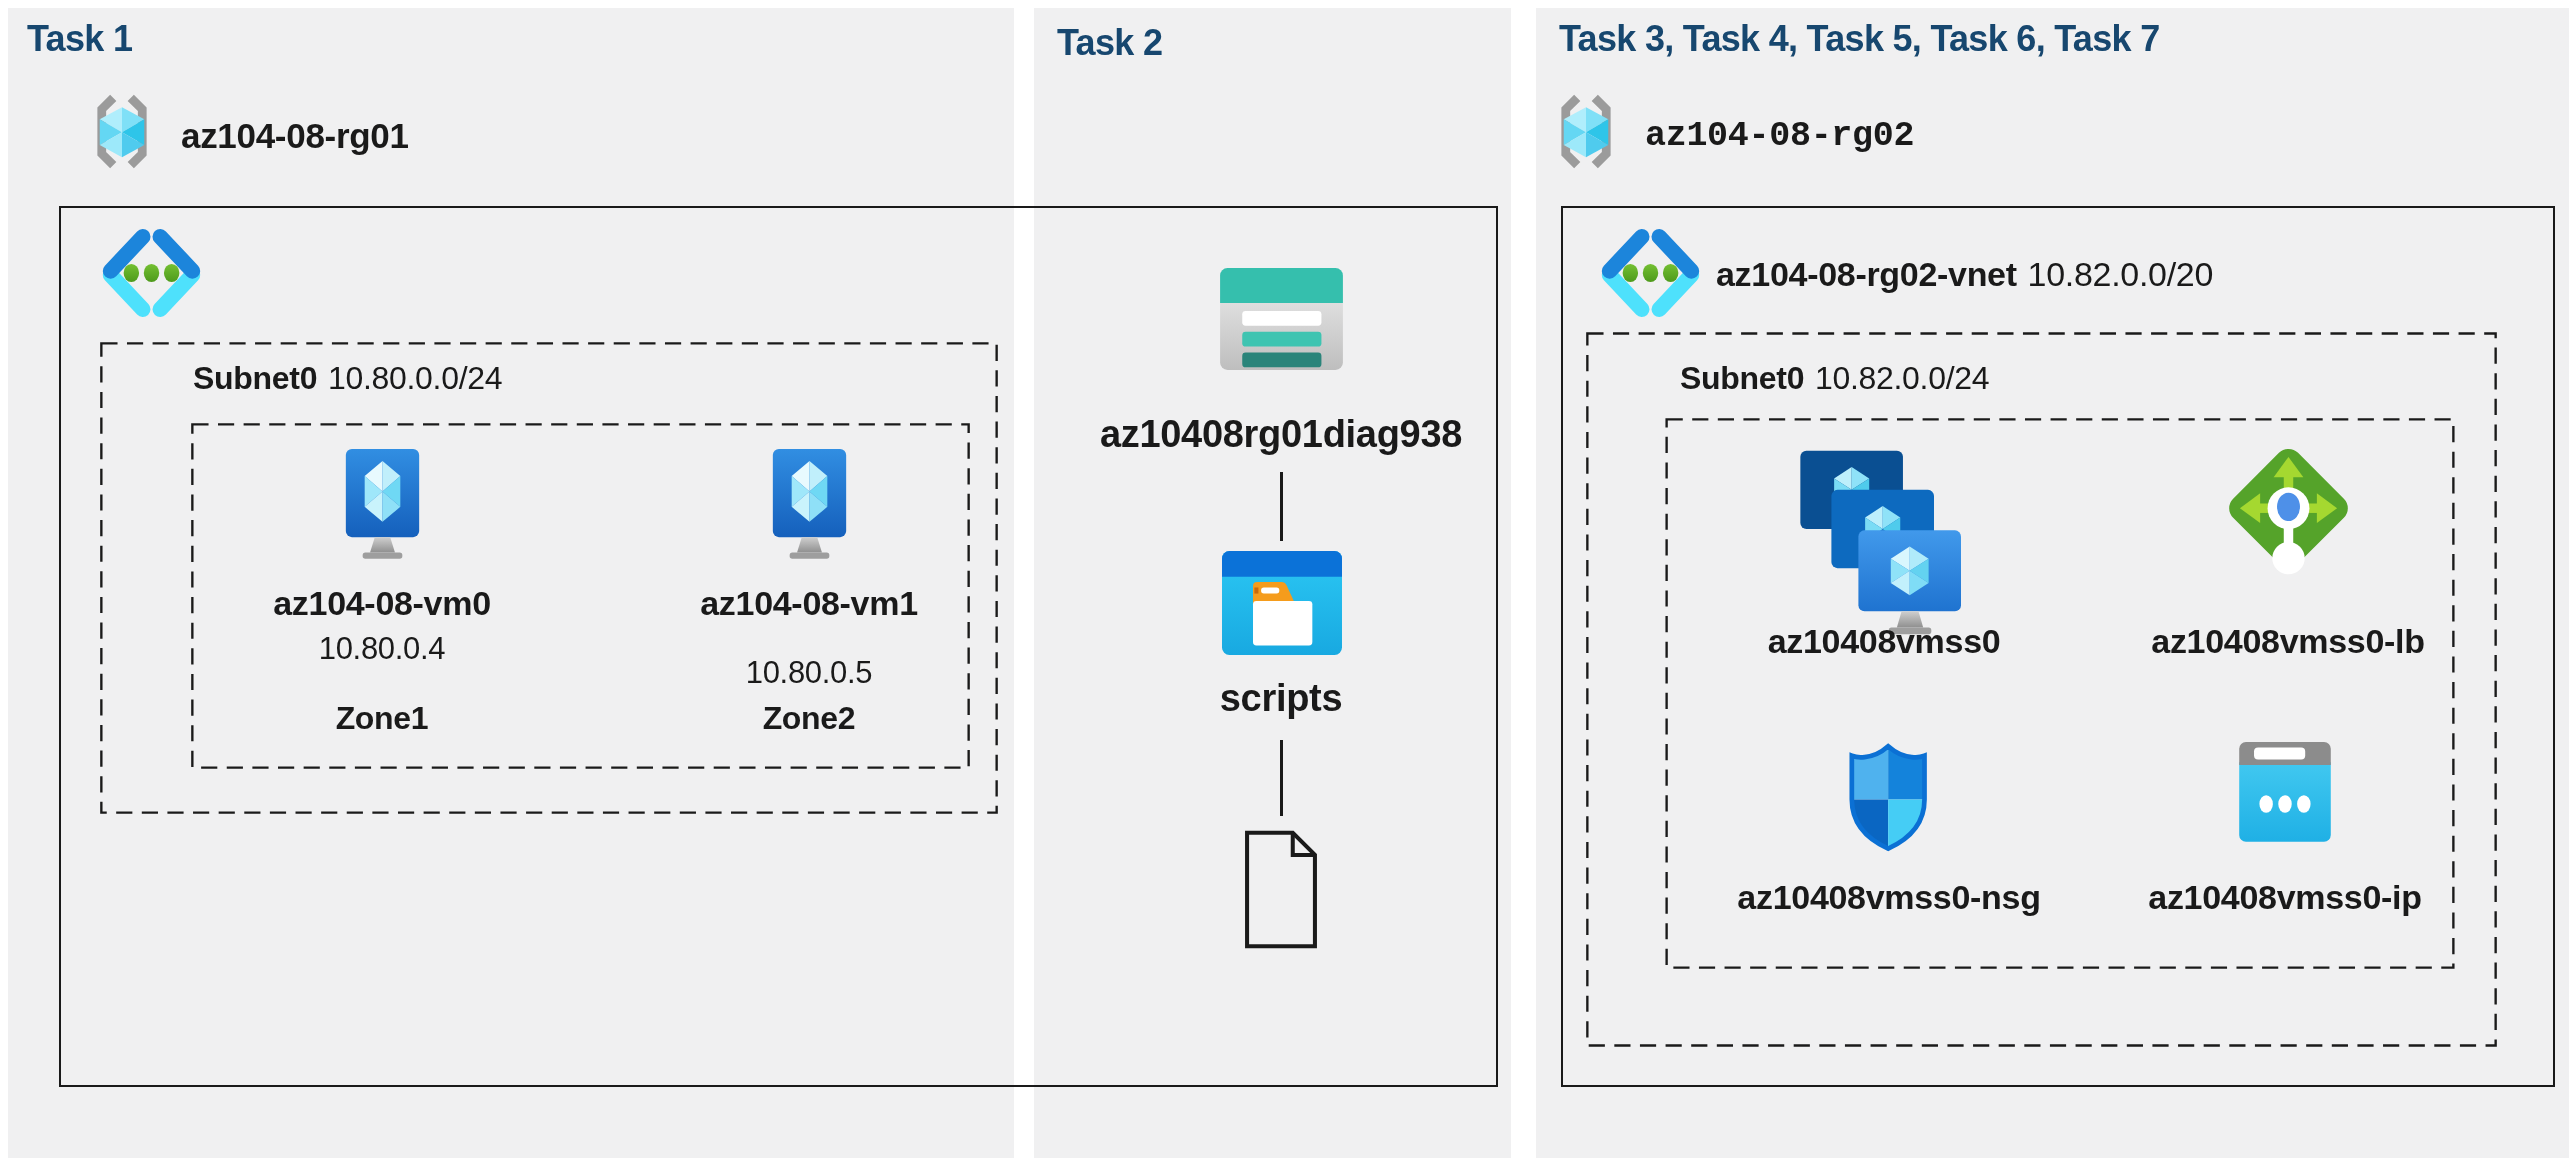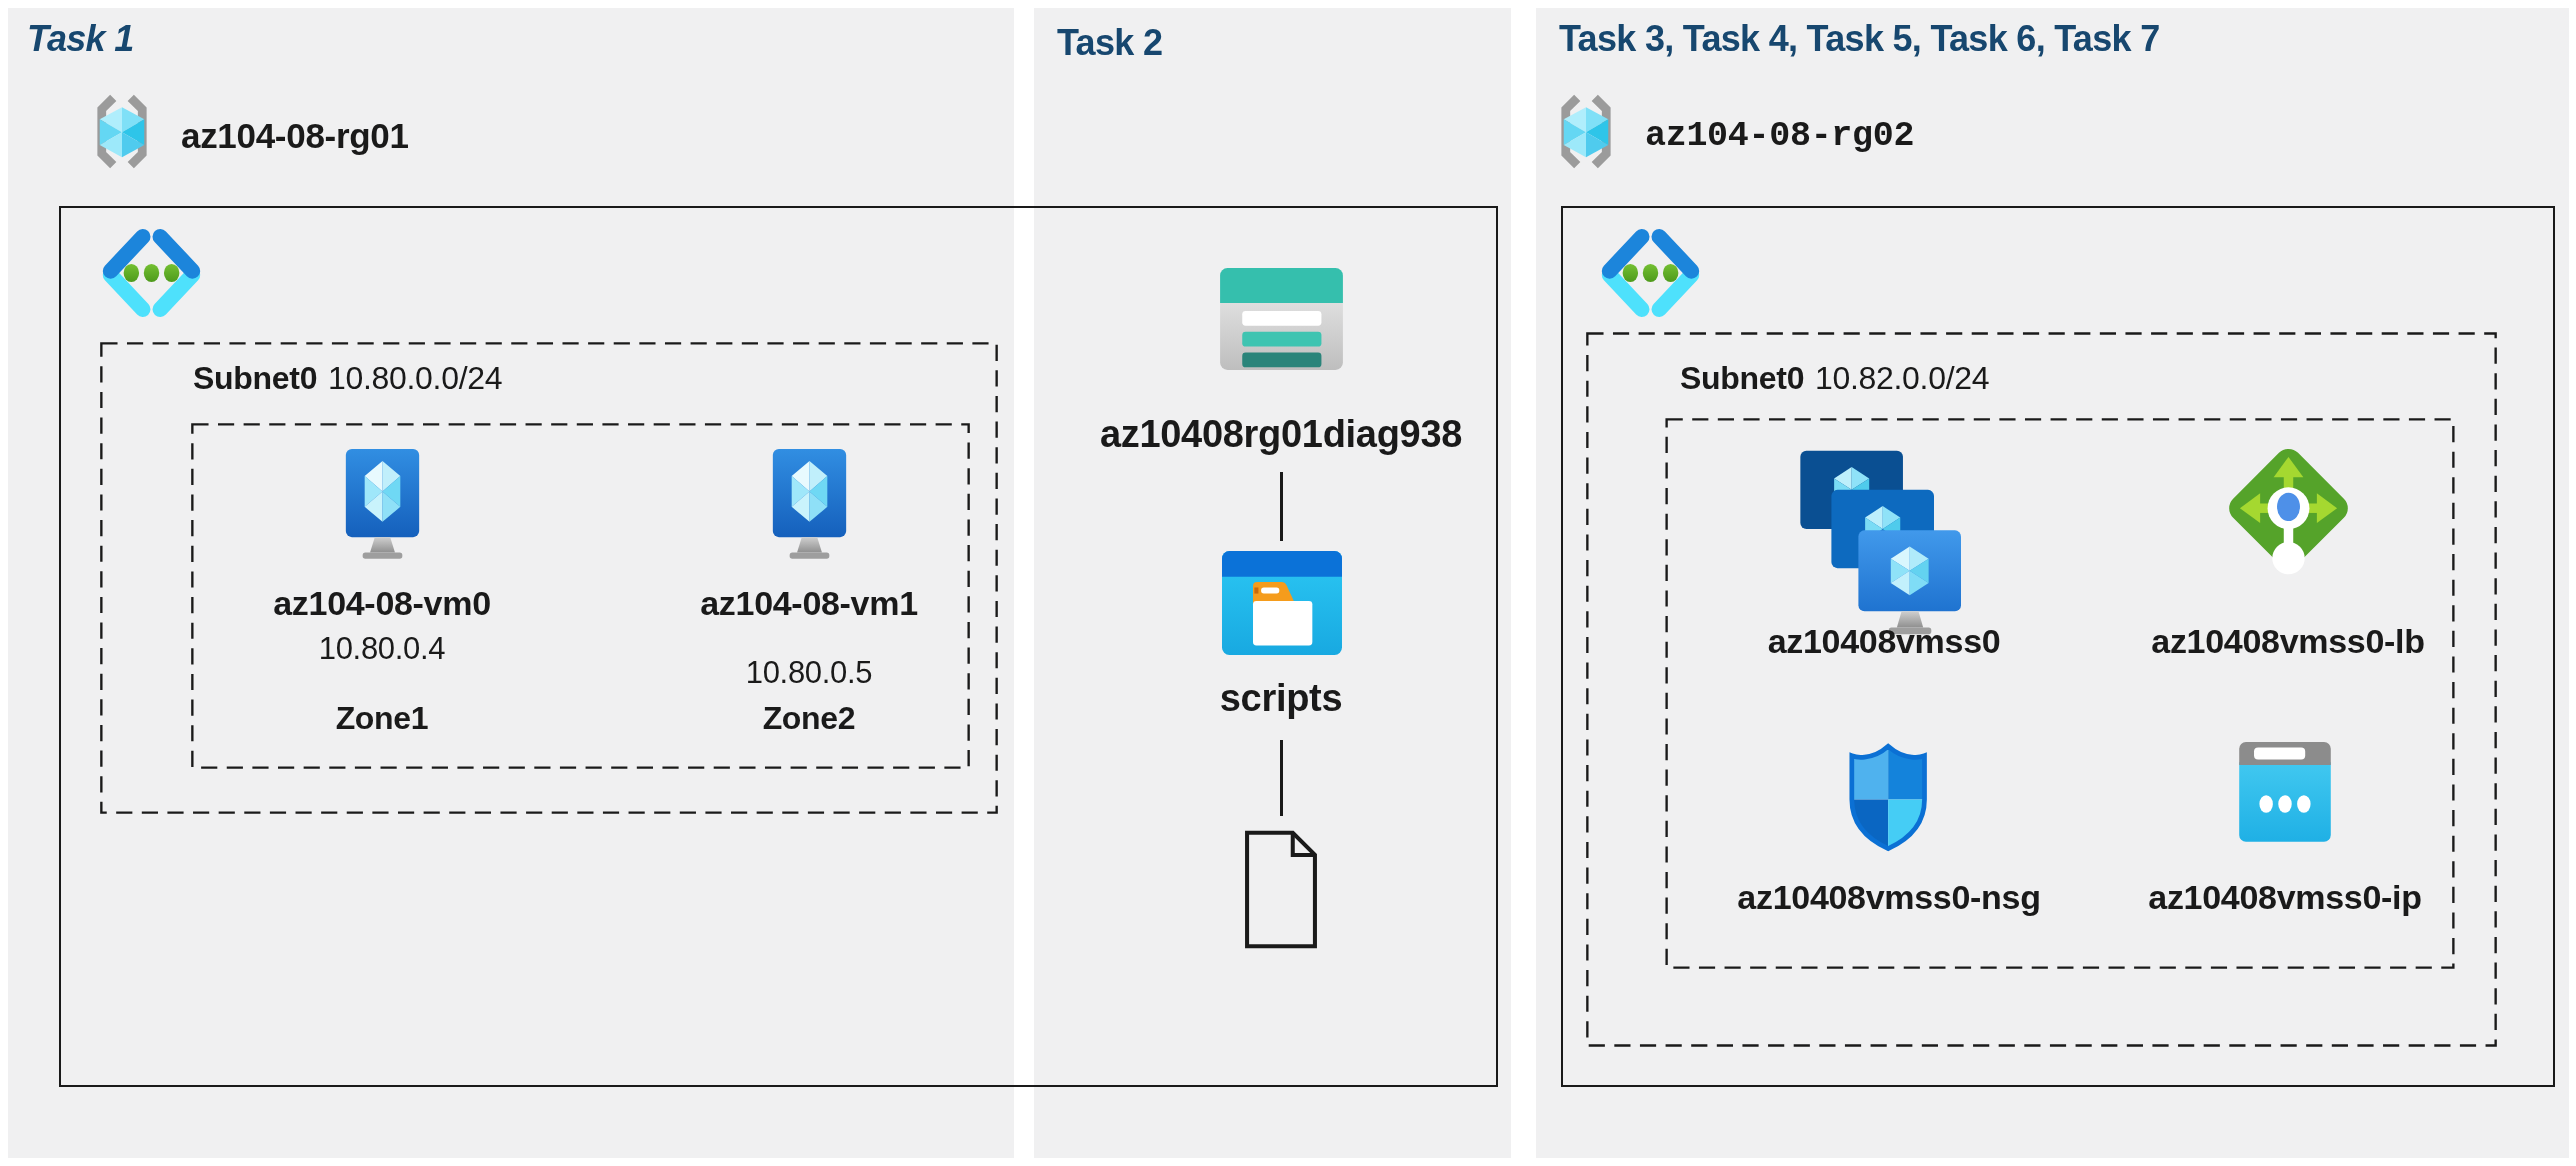--- a/index.html
+++ b/index.html
@@ -51,21 +51,21 @@
     </linearGradient>
   </defs>
 </svg>
 
 <div class="page">
 
   <div class="panel" style="left:8px;width:1006px;"></div>
   <div class="panel" style="left:1034px;width:477px;"></div>
   <div class="panel" style="left:1536px;width:1033px;"></div>
 
-  <div class="hdr" style="left:27px;top:17.5px;font-style:italic;">Task 1</div>
+  <div class="hdr" style="left:27px;top:17.5px;">Task 1</div>
   <div class="hdr" style="left:1057px;top:21.6px;">Task 2</div>
   <div class="hdr" style="left:1559px;top:17.5px;">Task 3, Task 4, Task 5, Task 6, Task 7</div>
 
   <div class="box-solid" style="left:59px;top:206px;width:1439px;height:881px;"></div>
   <div class="box-solid" style="left:1561px;top:206px;width:994px;height:881px;"></div>
 
   <svg class="abs" style="left:100px;top:342px;" width="898" height="472" viewBox="0 0 1332 700">
     <rect x="2" y="2" width="1328" height="696" fill="none" stroke="#1a1a1a" stroke-width="3.5" stroke-dasharray="24 14"></rect>
   </svg>
   <svg class="abs" style="left:191px;top:423px;" width="779" height="346" viewBox="0 0 1155 513">
@@ -176,20 +176,23 @@
 
   <svg class="abs" style="left:1600px;top:228px;" width="101" height="90" viewBox="0 0 150 134">
     <line x1="14" y1="70" x2="62" y2="121" stroke="#4ee1fc" stroke-width="23" stroke-linecap="round"></line>
     <line x1="62" y1="13" x2="14" y2="64" stroke="#1c85db" stroke-width="23" stroke-linecap="round"></line>
     <line x1="136" y1="70" x2="88" y2="121" stroke="#4ee1fc" stroke-width="23" stroke-linecap="round"></line>
     <line x1="88" y1="13" x2="136" y2="64" stroke="#1c85db" stroke-width="23" stroke-linecap="round"></line>
     <ellipse cx="45" cy="67" rx="11.5" ry="13.5" fill="url(#gDot)"></ellipse>
     <ellipse cx="75" cy="67" rx="11.5" ry="13.5" fill="url(#gDot)"></ellipse>
     <ellipse cx="105" cy="67" rx="11.5" ry="13.5" fill="url(#gDot)"></ellipse>
   </svg>
+  <div class="lbl" style="left:1716px;top:255px;font-size:34px;">
+    <span>az104-08-rg02-vnet</span><span class="cidr">10.82.0.0/20</span>
+  </div>
 
   <div class="lbl" style="left:1680px;top:360px;font-size:32px;">
     <span>Subnet0</span><span class="cidr">10.82.0.0/24</span>
   </div>
 
   <svg class="abs" style="left:1799px;top:448px;" width="162" height="189" viewBox="0 0 240 280">
     <rect x="2" y="4" width="152" height="116" rx="9" fill="#0a4f92"></rect>
     <polygon points="78,28 52,45 78,62" fill="#bdeffb"></polygon>
       <polygon points="78,28 104,45 78,62" fill="#8fe2f8"></polygon>
     <polygon points="52,45 52,80 78,62" fill="#7adcf5"></polygon>

